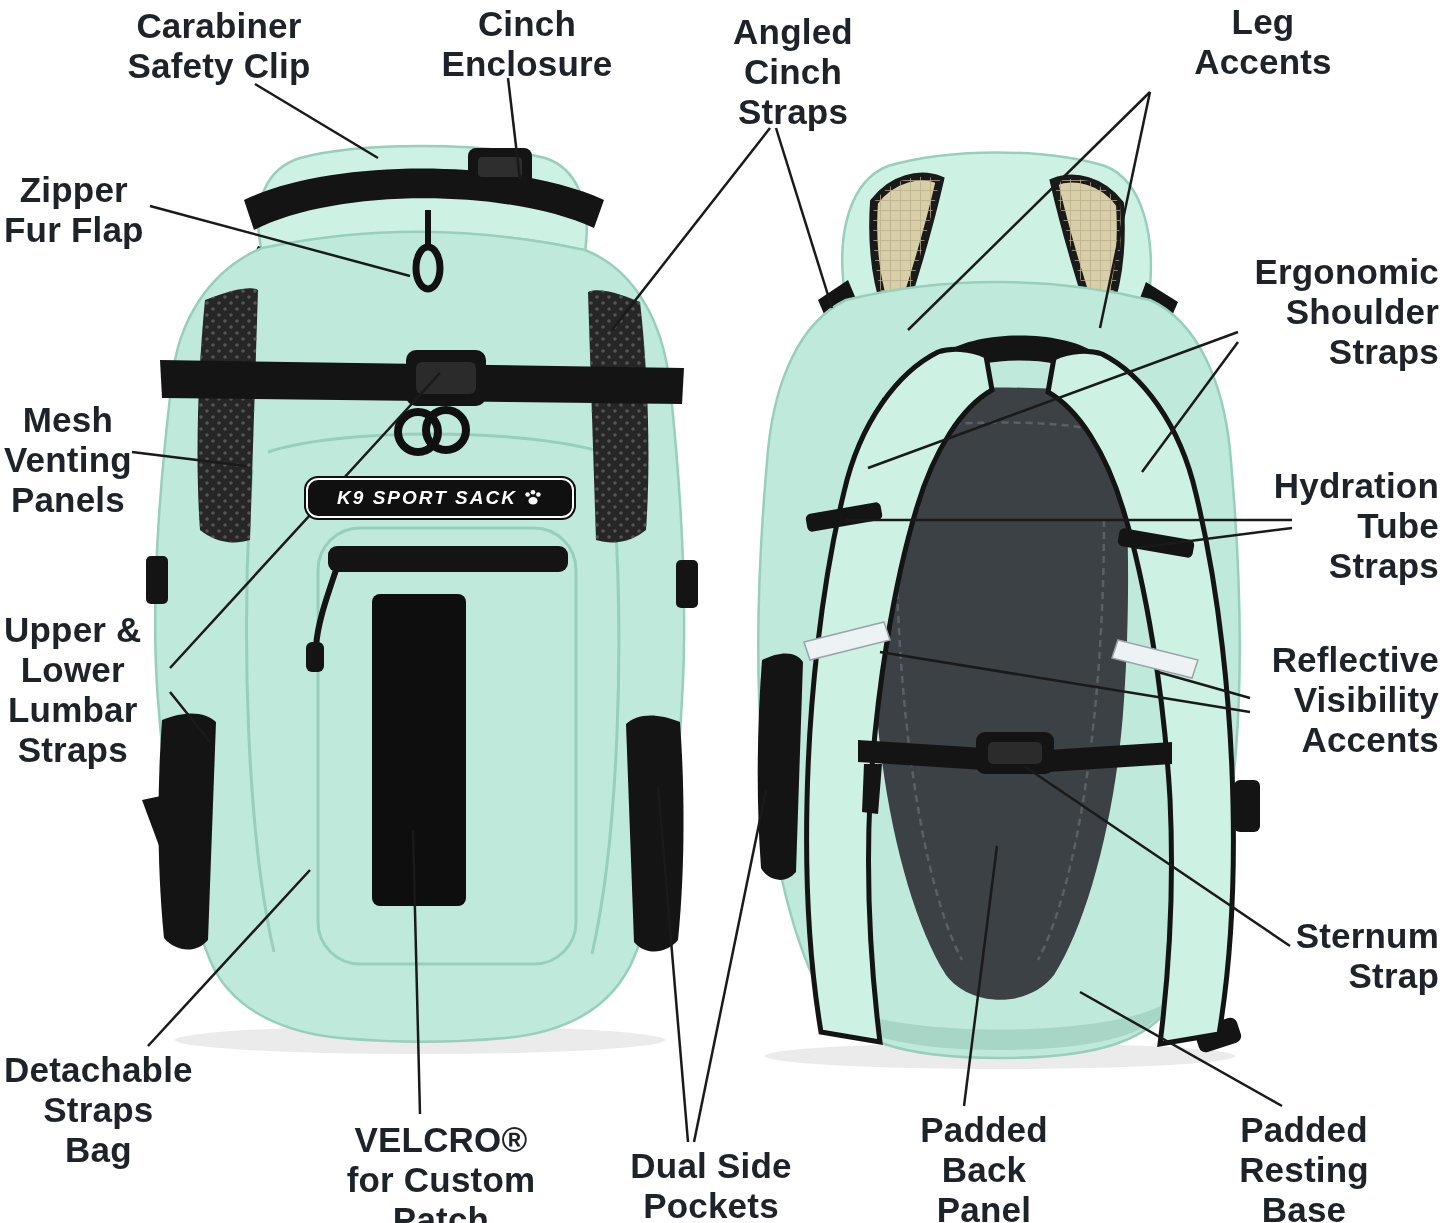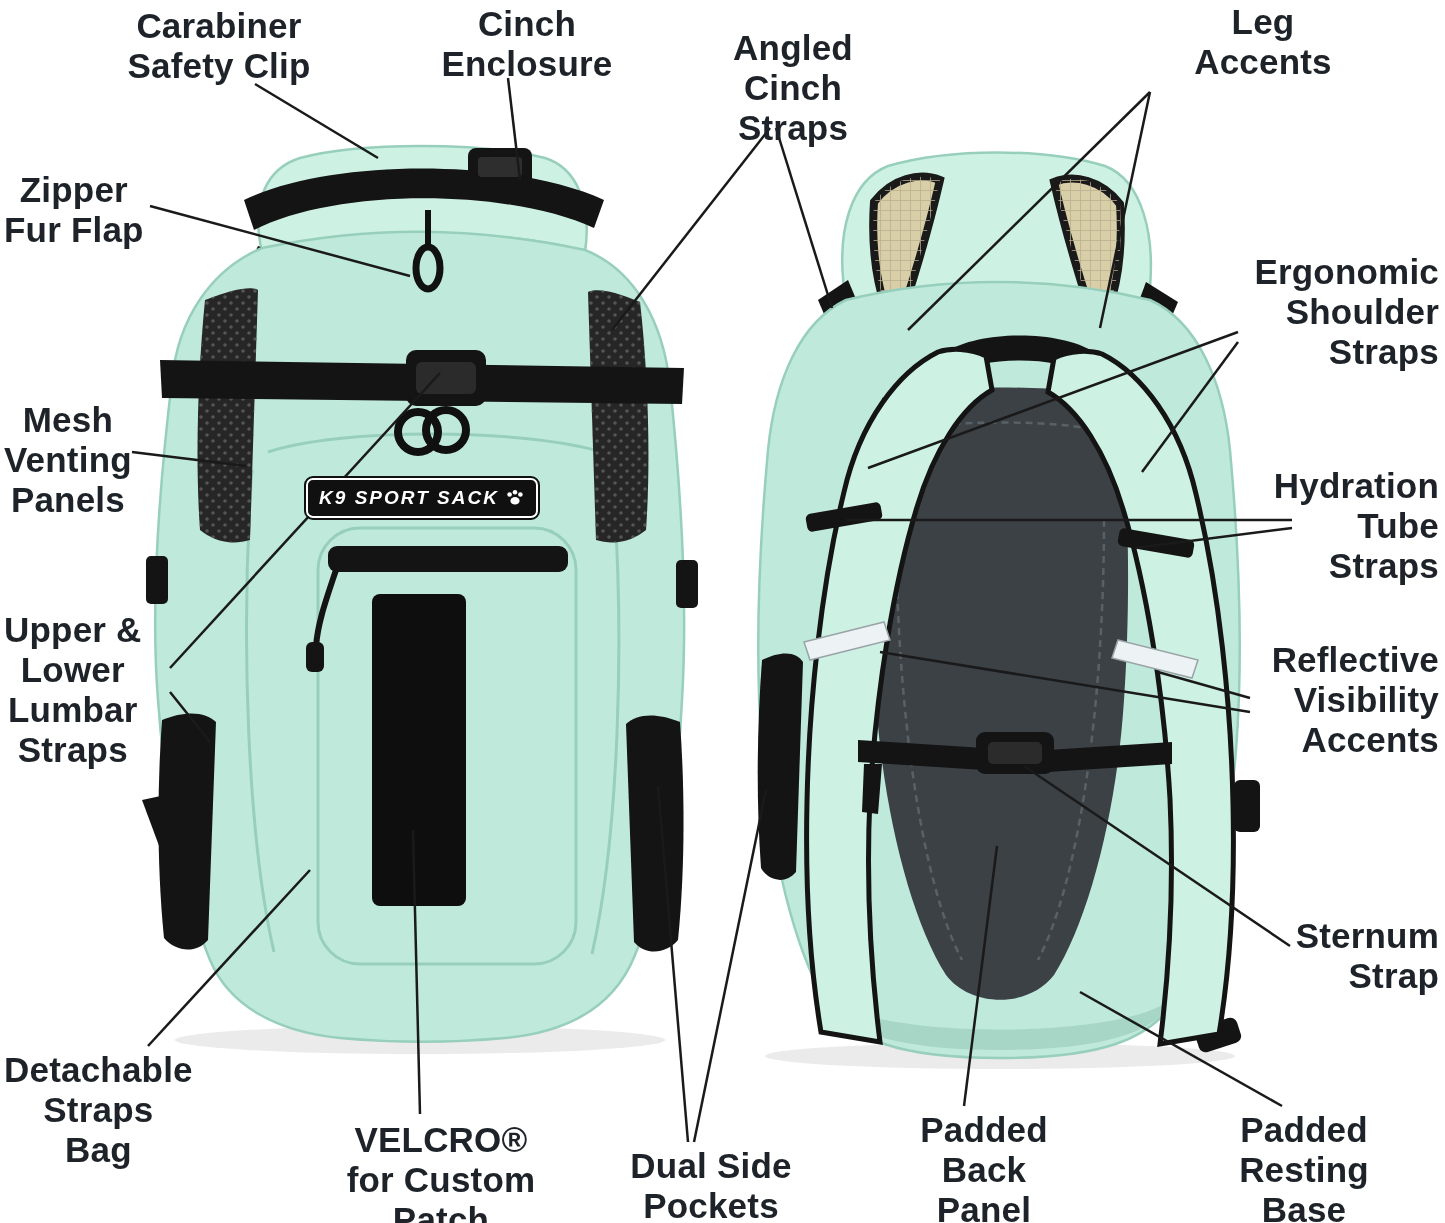--- a/index.html
+++ b/index.html
@@ -29,23 +29,23 @@
   .f-panel{fill:var(--panel);}
   .f-leg{fill:var(--legmesh); stroke:#1a1a1a; stroke-width:8px;}
   .f-reflect{fill:var(--reflect); stroke:#9aa4a8; stroke-width:1.5px;}
   .f-strapmint{fill:var(--baglight); stroke:#141414; stroke-width:5px;}
   .f-shadow{fill:rgba(0,0,0,0.08);}
   .s-seam2{stroke:var(--seam); stroke-width:3px; fill:none;}
   .s-panelstitch{stroke:#5a6166; stroke-width:2.5px; fill:none; stroke-dasharray:7 5;}
   .leader{stroke:#1a1a1a; stroke-width:2.5px;}
   
   #logo-patch{
-    position:absolute; left:306px; top:478px; width:232px; height:40px;
+    position:absolute; left:306px; top:478px; width:268px; height:40px;
     background:#101010; border:2px solid #ffffff; outline:2px solid #101010;
-    border-radius:7px; display:flex; align-items:center; justify-content:center;
+    border-radius:12px; display:flex; align-items:center; justify-content:center;
     gap:6px; box-sizing:border-box;
   }
   #logo-patch span{
     color:#ffffff; font-size:19px; font-weight:700; letter-spacing:2px;
     font-style:italic; white-space:nowrap;
   }
 </style>
 </head>
 <body>
 
@@ -188,21 +188,21 @@
       <circle cx="10" cy="4.2" r="2.3" fill="#ffffff"></circle>
       <circle cx="15.4" cy="6.5" r="2.3" fill="#ffffff"></circle>
       <ellipse cx="10" cy="12.8" rx="4.6" ry="3.7" fill="#ffffff"></ellipse>
     </svg>
   </div>
 
   <div class="label center" style="left:198px; top:6px">Carabiner
 Safety Clip</div>
   <div class="label center" style="left:506px; top:4px">Cinch
 Enclosure</div>
-  <div class="label center" style="left:772px; top:28px">Angled
+  <div class="label center" style="left:772px; top:12px">Angled
 Cinch
 Straps</div>
   <div class="label center" style="left:1242px; top:2px">Leg
 Accents</div>
   <div class="label left" style="left:4px; top:170px">Zipper
 Fur Flap</div>
   <div class="label right" style="right:6px; top:252px">Ergonomic
 Shoulder
 Straps</div>
   <div class="label left" style="left:4px; top:400px">Mesh

